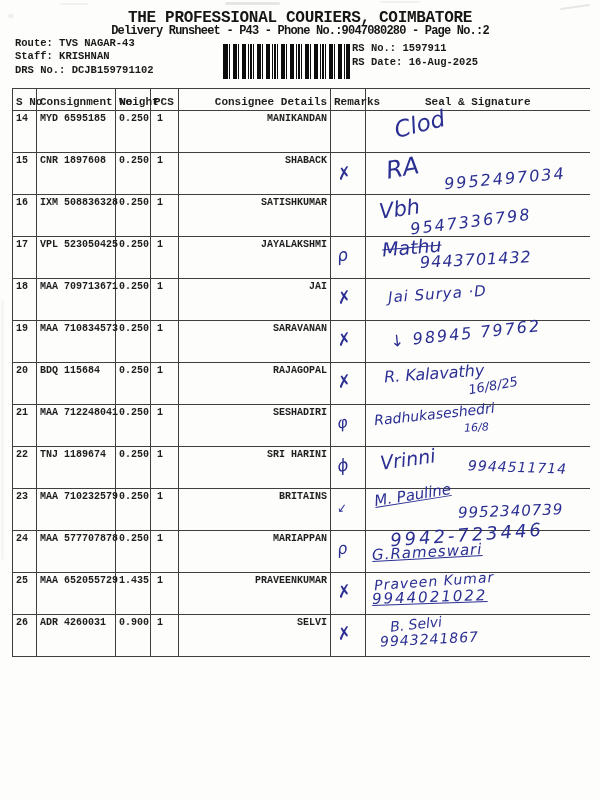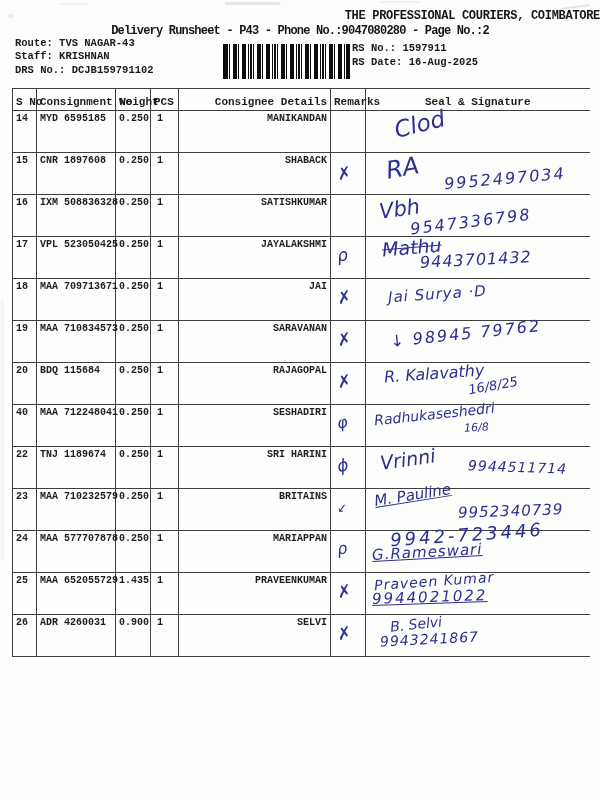--- a/index.html
+++ b/index.html
@@ -13,22 +13,22 @@
   .smudge { position:absolute; background:rgba(0,0,0,0.09); border-radius:2px; }
   .sm1 { top:2px; left:225px; width:55px; height:3px; }
   .sm2 { top:6px; left:560px; width:30px; height:2px; transform:rotate(-8deg); }
   .sm3 { top:3px; left:60px; width:28px; height:2px; opacity:.5; }
   .sm4 { top:1px; left:380px; width:40px; height:2px; opacity:.5; }
   .sm5 { top:300px; left:1px; width:3px; height:260px; opacity:.35; }
   .sm6 { top:14px; left:8px; width:6px; height:4px; opacity:.6; }
 
   
   .title {
-    position:absolute; top:9px; left:0; right:0; text-align:right;
-    font-weight:bold; font-size:12px; letter-spacing:-0.3px; color:#161616;
+    position:absolute; top:9px; left:0; right:0; text-align:center;
+    font-weight:bold; font-size:16px; letter-spacing:-0.3px; color:#161616;
   }
   .subtitle {
     position:absolute; top:24px; left:0; right:0; text-align:center;
     font-weight:bold; font-size:12px; letter-spacing:-0.8px; color:#161616;
   }
   .info { position:absolute; font-weight:bold; font-size:10.5px; color:#1a1a1a; white-space:pre; }
   .i-route   { top:37px;  left:15px; }
   .i-staff   { top:50px;  left:15px; }
   .i-drs     { top:64px;  left:15px; }
   .i-vehicle { top:78px;  left:18px; }
@@ -239,21 +239,21 @@
         <td class="c-cons">RAJAGOPAL</td>
         <td class="c-rem">
             <span class="ink rem">✗</span>
           </td>
         <td class="c-sig">
           <span class="ink sig s1">R. Kalavathy</span>
           <span class="ink sig s2">16/8/25</span>
         </td>
       </tr>
       <tr class="r21">
-        <td>40</td>
+        <td>21</td>
         <td>MAA 712248041</td>
         <td>0.250</td>
         <td class="c-pcs">1</td>
         <td class="c-cons">SESHADIRI</td>
         <td class="c-rem">
             <span class="ink rem">φ</span>
           </td>
         <td class="c-sig">
           <span class="ink sig s1">Radhukaseshedri</span>
           <span class="ink sig s2">16/8</span>

